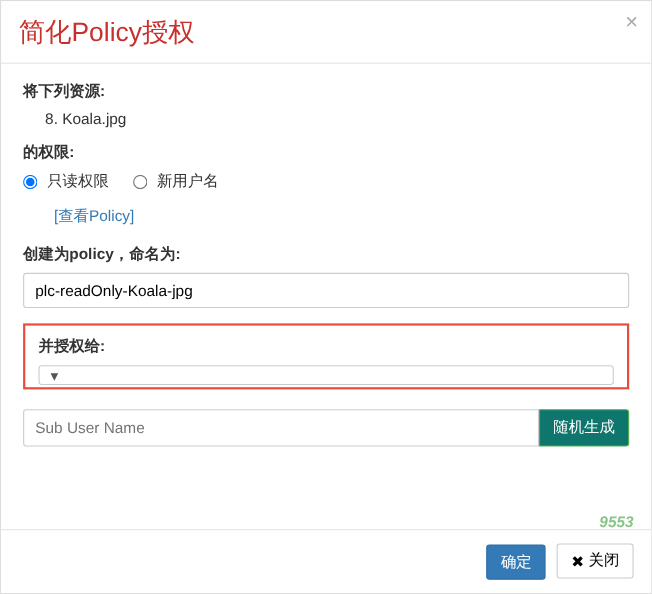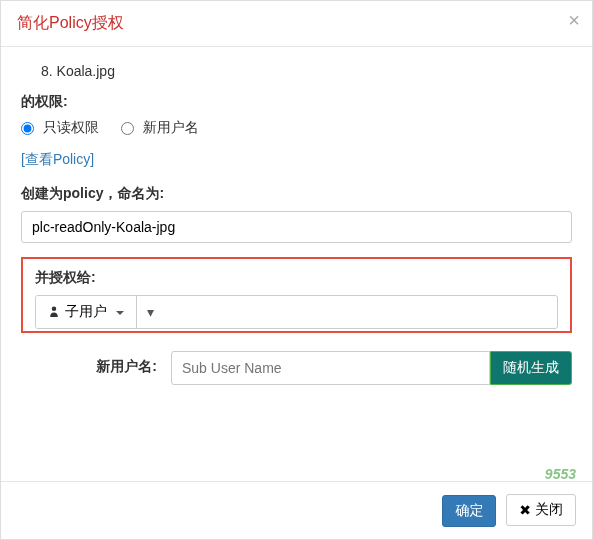--- a/index.html
+++ b/index.html
@@ -1,28 +1,28 @@
 <!DOCTYPE html>
 <html><head>
 <meta charset="utf-8">
 <style>
 * { box-sizing: border-box; margin: 0; padding: 0; }
 body { font-family: "Microsoft YaHei", Arial, sans-serif; font-size: 14px; color: #333; background: #fff; }
 .modal { border: 1px solid #ddd; width: 593px; height: 540px; position: relative; background: #fff; }
 .modal-header { padding: 12px 16px; border-bottom: 1px solid #e5e5e5; position: relative; }
-.modal-title { color: #c9302c; font-size: 16px; font-weight: normal; }
+.modal-title { color: #c9302c; font-size: 24px; font-weight: normal; }
 .close-btn { position: absolute; right: 12px; top: 8px; font-size: 20px; color: #aaa; cursor: pointer; background: none; border: none; }
 .modal-body { padding: 16px 20px; }
 .section-label { font-weight: bold; margin-bottom: 8px; }
 .resource-list { margin: 0 0 14px 20px; }
 .resource-item { margin-bottom: 4px; }
 .radio-row { margin-bottom: 14px; }
 .radio-row label { margin-right: 18px; cursor: pointer; }
 .radio-row input { margin-right: 5px; vertical-align: middle; }
-.link { color: #337ab7; cursor: pointer; }
+.link { color: #337ab7; cursor: pointer; margin-left: 28px; }
 .policy-link { display: inline-block; margin-bottom: 16px; }
 .text-input { width: 100%; padding: 7px 10px; border: 1px solid #ccc; border-radius: 3px; font-size: 14px; }
 .highlight-box { border: 2px solid #e74c3c; padding: 10px 12px 2px; margin: 14px 0 18px; }
 .input-group { display: flex; border: 1px solid #ccc; border-radius: 3px; overflow: hidden; }
 .ig-btn { padding: 7px 12px; background: #fff; border: none; border-right: 1px solid #ccc; cursor: pointer; font-size: 14px; display: flex; align-items: center; gap: 5px; }
 .ig-select { flex: 1; padding: 7px 10px; border: none; font-size: 14px; background: #fff; cursor: pointer; appearance: none; -webkit-appearance: none; }
 .ig-caret { padding: 0 10px; display: flex; align-items: center; border-left: 0; color: #555; pointer-events: none; }
 .form-row { display: flex; align-items: flex-start; margin-bottom: 14px; }
 .form-label { width: 150px; text-align: right; padding-right: 14px; font-weight: bold; padding-top: 7px; }
 .form-field { flex: 1; }
@@ -44,20 +44,21 @@
 
 <div class="modal">
 
   <div class="modal-header">
     <div class="modal-title">简化Policy授权</div>
     <button class="close-btn">×</button>
   </div>
 
   <div class="modal-body">
 
+    <div class="section-label">将下列资源:</div>
     <div class="resource-list">
       <div class="resource-item">8. Koala.jpg</div>
     </div>
 
     <div class="section-label">的权限:</div>
     <div class="radio-row">
       <label>
         <input type="radio" name="perm" checked="" style="">
         <span>只读权限</span>
       </label>
@@ -68,35 +69,25 @@
     </div>
 
     <a class="link policy-link">[查看Policy]</a>
 
     <div class="section-label">创建为policy，命名为:</div>
     <input type="text" class="text-input" value="plc-readOnly-Koala-jpg" style="">
 
     <div class="highlight-box">
       <div class="section-label">并授权给:</div>
       <div class="input-group">
-        <button class="ig-btn">
-          <span class="icon">
-            <svg width="12" height="12" viewBox="0 0 16 16">
-                <path fill="#333" d="M8 8a3 3 0 100-6 3 3 0 000 6zm-5 7c0-2.8 2.2-5 5-5s5 2.2 5 5v1H3v-1z"></path>
-              </svg>
-          </span>
-          <span>子用户</span>
-          <span class="caret-down"></span>
-        </button>
         <span class="ig-caret">▾</span>
       </div>
     </div>
 
     <div class="form-row">
-      <div class="form-label">新用户名:</div>
       <div class="form-field">
         <div class="field-group">
           <input type="text" class="text-input" placeholder="Sub User Name" style="">
           <button class="btn-success">随机生成</button>
         </div>
       </div>
     </div>
 
     <div class="form-row">
     </div>

